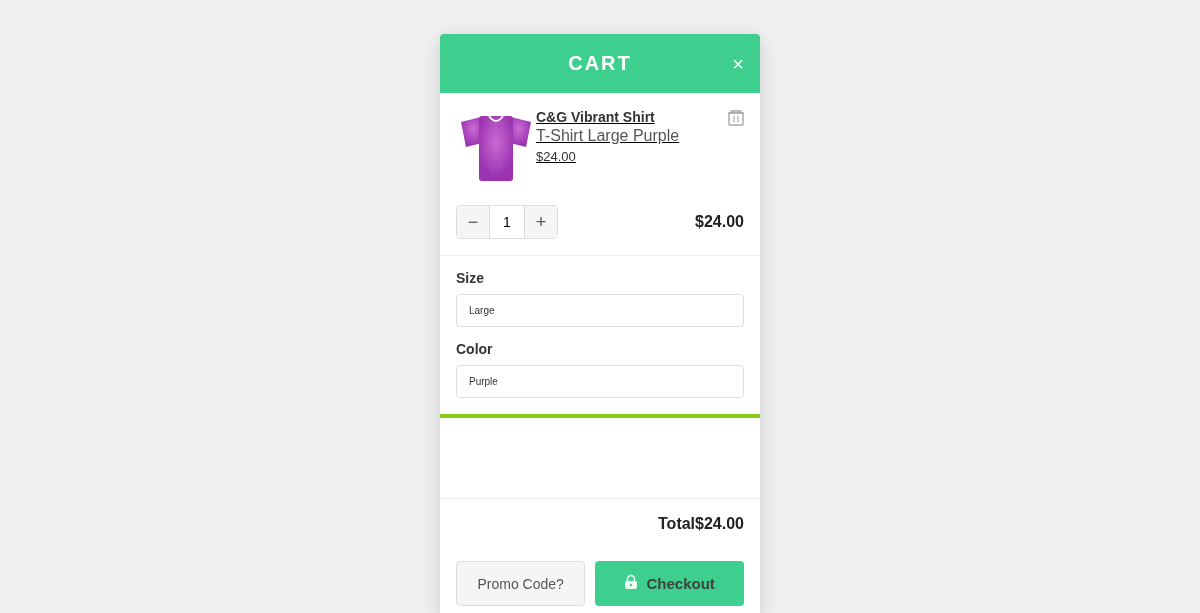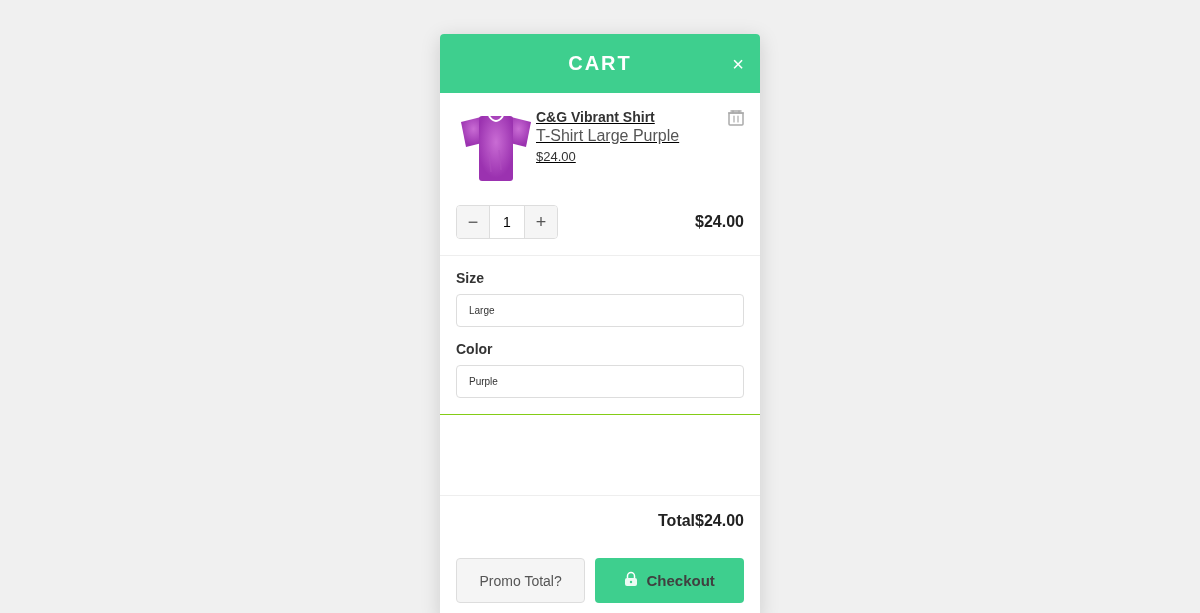--- a/index.html
+++ b/index.html
@@ -128,21 +128,21 @@
       border-left: 1px solid #ddd;
       border-right: 1px solid #ddd;
     }
     .item-total {
       font-size: 16px;
       font-weight: 700;
       color: #222;
     }
     .options-section {
       padding: 0 16px 16px;
-      border-bottom: 1px solid #84cc16;
+      border-bottom: 4px solid #84cc16;
     }
     .option-group {
       margin-top: 14px;
     }
     .option-label {
       font-size: 14px;
       font-weight: 600;
       color: #333;
       margin-bottom: 8px;
     }
@@ -306,21 +306,21 @@
   </div>
 
   <div class="spacer"></div>
 
   <div class="cart-footer-total">
     <span class="total-label">Total</span>
     <span class="total-value">$24.00</span>
   </div>
 
   <div class="cart-actions">
-    <button class="promo-btn">Promo Total?</button>
+    <button class="promo-btn">Promo Code?</button>
     <button class="checkout-btn">
       <span class="lock-icon">
         <svg width="14" height="16" viewBox="0 0 14 16" fill="none" xmlns="http://www.w3.org/2000/svg">
           <rect x="1" y="7" width="12" height="8" rx="2" fill="white" opacity="0.9"></rect>
           <path d="M3.5 7V5a3.5 3.5 0 0 1 7 0v2" stroke="white" stroke-width="1.5" fill="none"></path>
           <circle cx="7" cy="11" r="1.2" fill="#3ecf8e"></circle>
         </svg>
       </span>
       <span>Checkout</span>
     </button>

